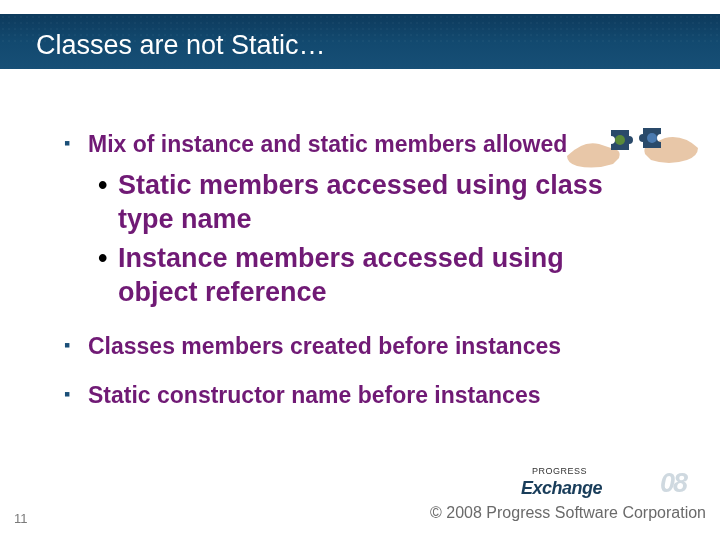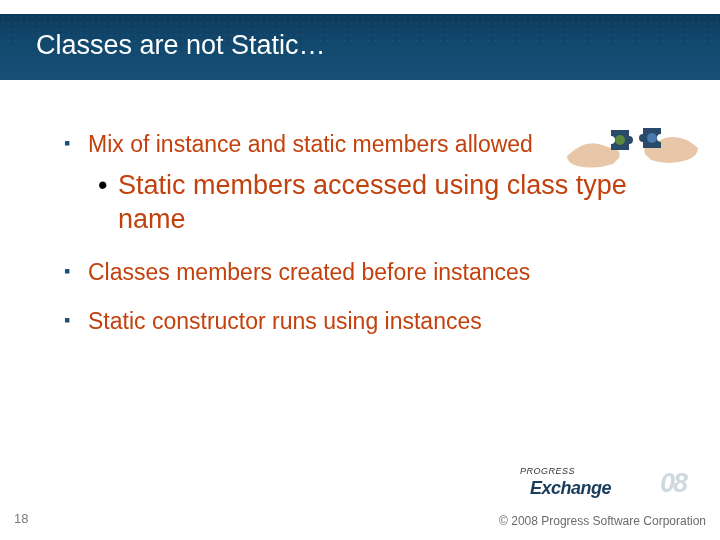--- a/index.html
+++ b/index.html
@@ -3,21 +3,21 @@
 <meta charset="utf-8">
 <style>
   * { margin: 0; padding: 0; box-sizing: border-box; }
   html, body { width: 720px; height: 540px; overflow: hidden; font-family: Arial, Helvetica, sans-serif; background: #ffffff; }
   .slide { width: 720px; height: 540px; position: relative; background: #ffffff; }
   .title-bar {
     position: absolute;
     top: 14px;
     left: 0;
     width: 720px;
-    height: 66px;
+    height: 55px;
     background: linear-gradient(to bottom, #0d3a5c 0%, #12496f 50%, #174f76 100%);
   }
   .title-bar::before {
     content: "";
     position: absolute;
     top: 0; left: 0; right: 0; height: 28px;
     background-image:
       radial-gradient(rgba(255,255,255,0.05) 1px, transparent 1px);
     background-size: 6px 6px;
     opacity: 0.6;
@@ -28,21 +28,22 @@
     left: 36px;
     font-size: 27px;
     color: #ffffff;
     font-weight: 400;
   }
   .content {
     position: absolute;
     top: 130px;
     left: 64px;
     width: 580px;
-    color: #c2410c;
+    color: #701a75;
+    font-weight: bold;
   }
   .bullet-l1 {
     font-size: 23px;
     line-height: 1.25;
     margin-bottom: 10px;
     padding-left: 24px;
     position: relative;
   }
   .bullet-l1::before {
     content: "\25AA";
@@ -79,47 +80,46 @@
   .page-num {
     position: absolute;
     left: 14px;
     bottom: 14px;
     font-size: 13px;
     color: #7a7a7a;
   }
   .copyright {
     position: absolute;
     right: 14px;
-    bottom: 12px;
-    font-size: 12px;
+    bottom: 18px;
+    font-size: 16px;
     color: #6a6a6a;
   }
   .brand-logo {
     position: absolute;
     right: 40px;
     bottom: 30px;
     width: 160px;
     height: 40px;
   }
   .brand-text {
     position: absolute;
-    left: 10px;
+    left: 1px;
     top: 8px;
     font-size: 18px;
     font-style: italic;
     font-weight: bold;
     color: #193d5a;
     letter-spacing: -0.5px;
   }
   .brand-small {
     position: absolute;
-    left: 0;
+    left: 12px;
     top: -4px;
     font-size: 9px;
-    font-style: italic;
     color: #333;
     letter-spacing: 0.5px;
   }
   .brand-08 {
     position: absolute;
     right: -6px;
     top: -2px;
     font-size: 27px;
     font-weight: bold;
     font-style: italic;
@@ -153,31 +153,32 @@
         <path d="M0 0 h18 v6 a4 4 0 1 0 0 8 v6 h-18 v-6 a4 4 0 1 1 0 -8 z" fill="#2a4a6a"></path>
         <circle cx="9" cy="10" r="5" fill="#4a7ab0"></circle>
       </g>
     </svg>
   </div>
 
   <div class="content">
     <div class="group">
       <div class="bullet-l1">Mix of instance and static members allowed</div>
       <div class="bullet-l2">Static members accessed using class type name</div>
+      <div class="bullet-l2">Instance members accessed using object reference</div>
     </div>
     <div class="group-tight">
       <div class="bullet-l1">Classes members created before instances</div>
     </div>
     <div class="group-tight">
-      <div class="bullet-l1">Static constructor runs using instances</div>
+      <div class="bullet-l1">Static constructor name before instances</div>
     </div>
   </div>
 
   <div class="brand-logo">
     <span class="brand-08">08</span>
     <span class="brand-small">PROGRESS</span>
     <span class="brand-text">Exchange</span>
   </div>
 
-  <div class="page-num">18</div>
+  <div class="page-num">11</div>
   <div class="copyright">© 2008 Progress Software Corporation</div>
 
 </div>
 
 </body></html>

